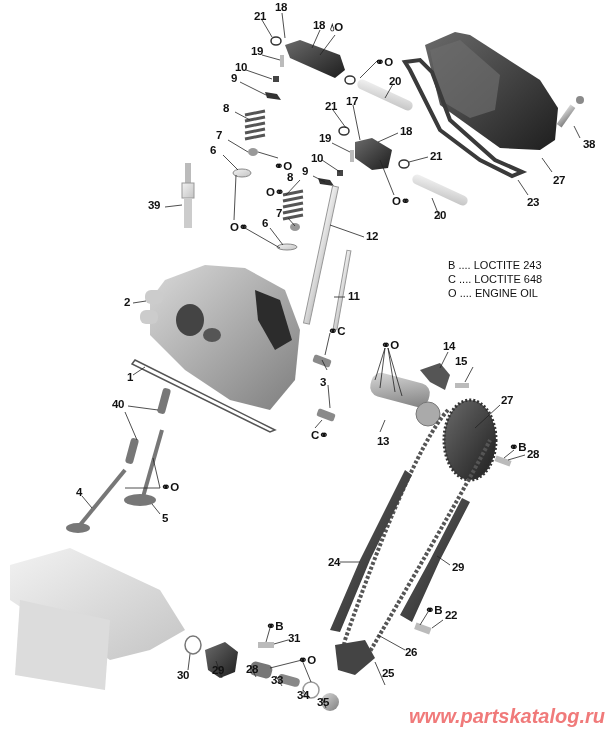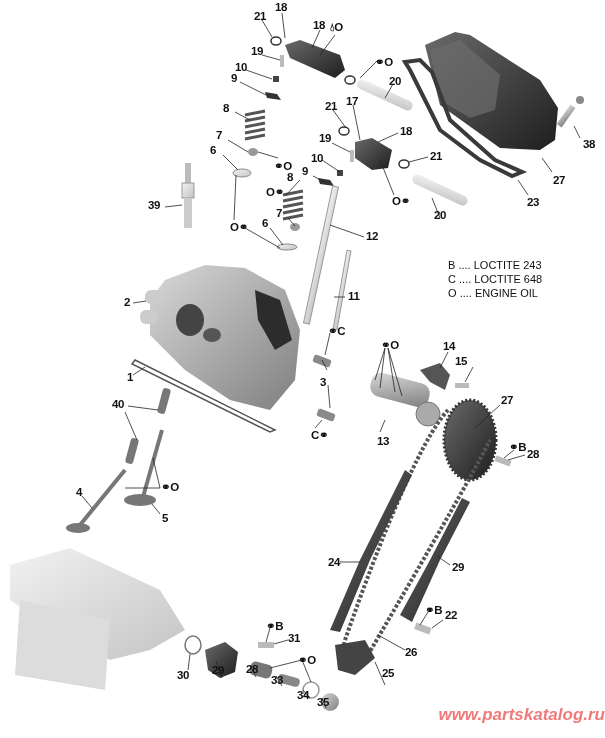--- a/index.html
+++ b/index.html
@@ -5,21 +5,21 @@
   html, body { margin:0; padding:0; background:#ffffff; }
   body { width:605px; height:738px; position:relative; overflow:hidden;
          font-family:"Liberation Sans", sans-serif; }
   #diagram { position:absolute; left:0; top:0; width:605px; height:738px; }
   .callout { position:absolute; font-weight:bold; font-size:11.5px; color:#111;
              letter-spacing:-0.3px; line-height:1; white-space:nowrap; }
   .legend { position:absolute; left:448px; top:258px; font-weight:normal;
             font-size:11px; color:#111; line-height:14px; }
   .legend div { white-space:nowrap; }
   .watermark { position:absolute; right:0px; top:705px; font-weight:bold;
-               font-style:italic; font-size:17px; color:#f07a7a; }
+               font-style:italic; font-size:20px; color:#f07a7a; }
 </style>
 </head>
 <body>
 
 <svg id="diagram" viewBox="0 0 605 738" xmlns="http://www.w3.org/2000/svg">
   <defs>
     <linearGradient id="gGray" x1="0" y1="0" x2="1" y2="1">
       <stop offset="0" stop-color="#d9d9d9"></stop>
         <stop offset="1" stop-color="#7e7e7e"></stop>
     </linearGradient>

